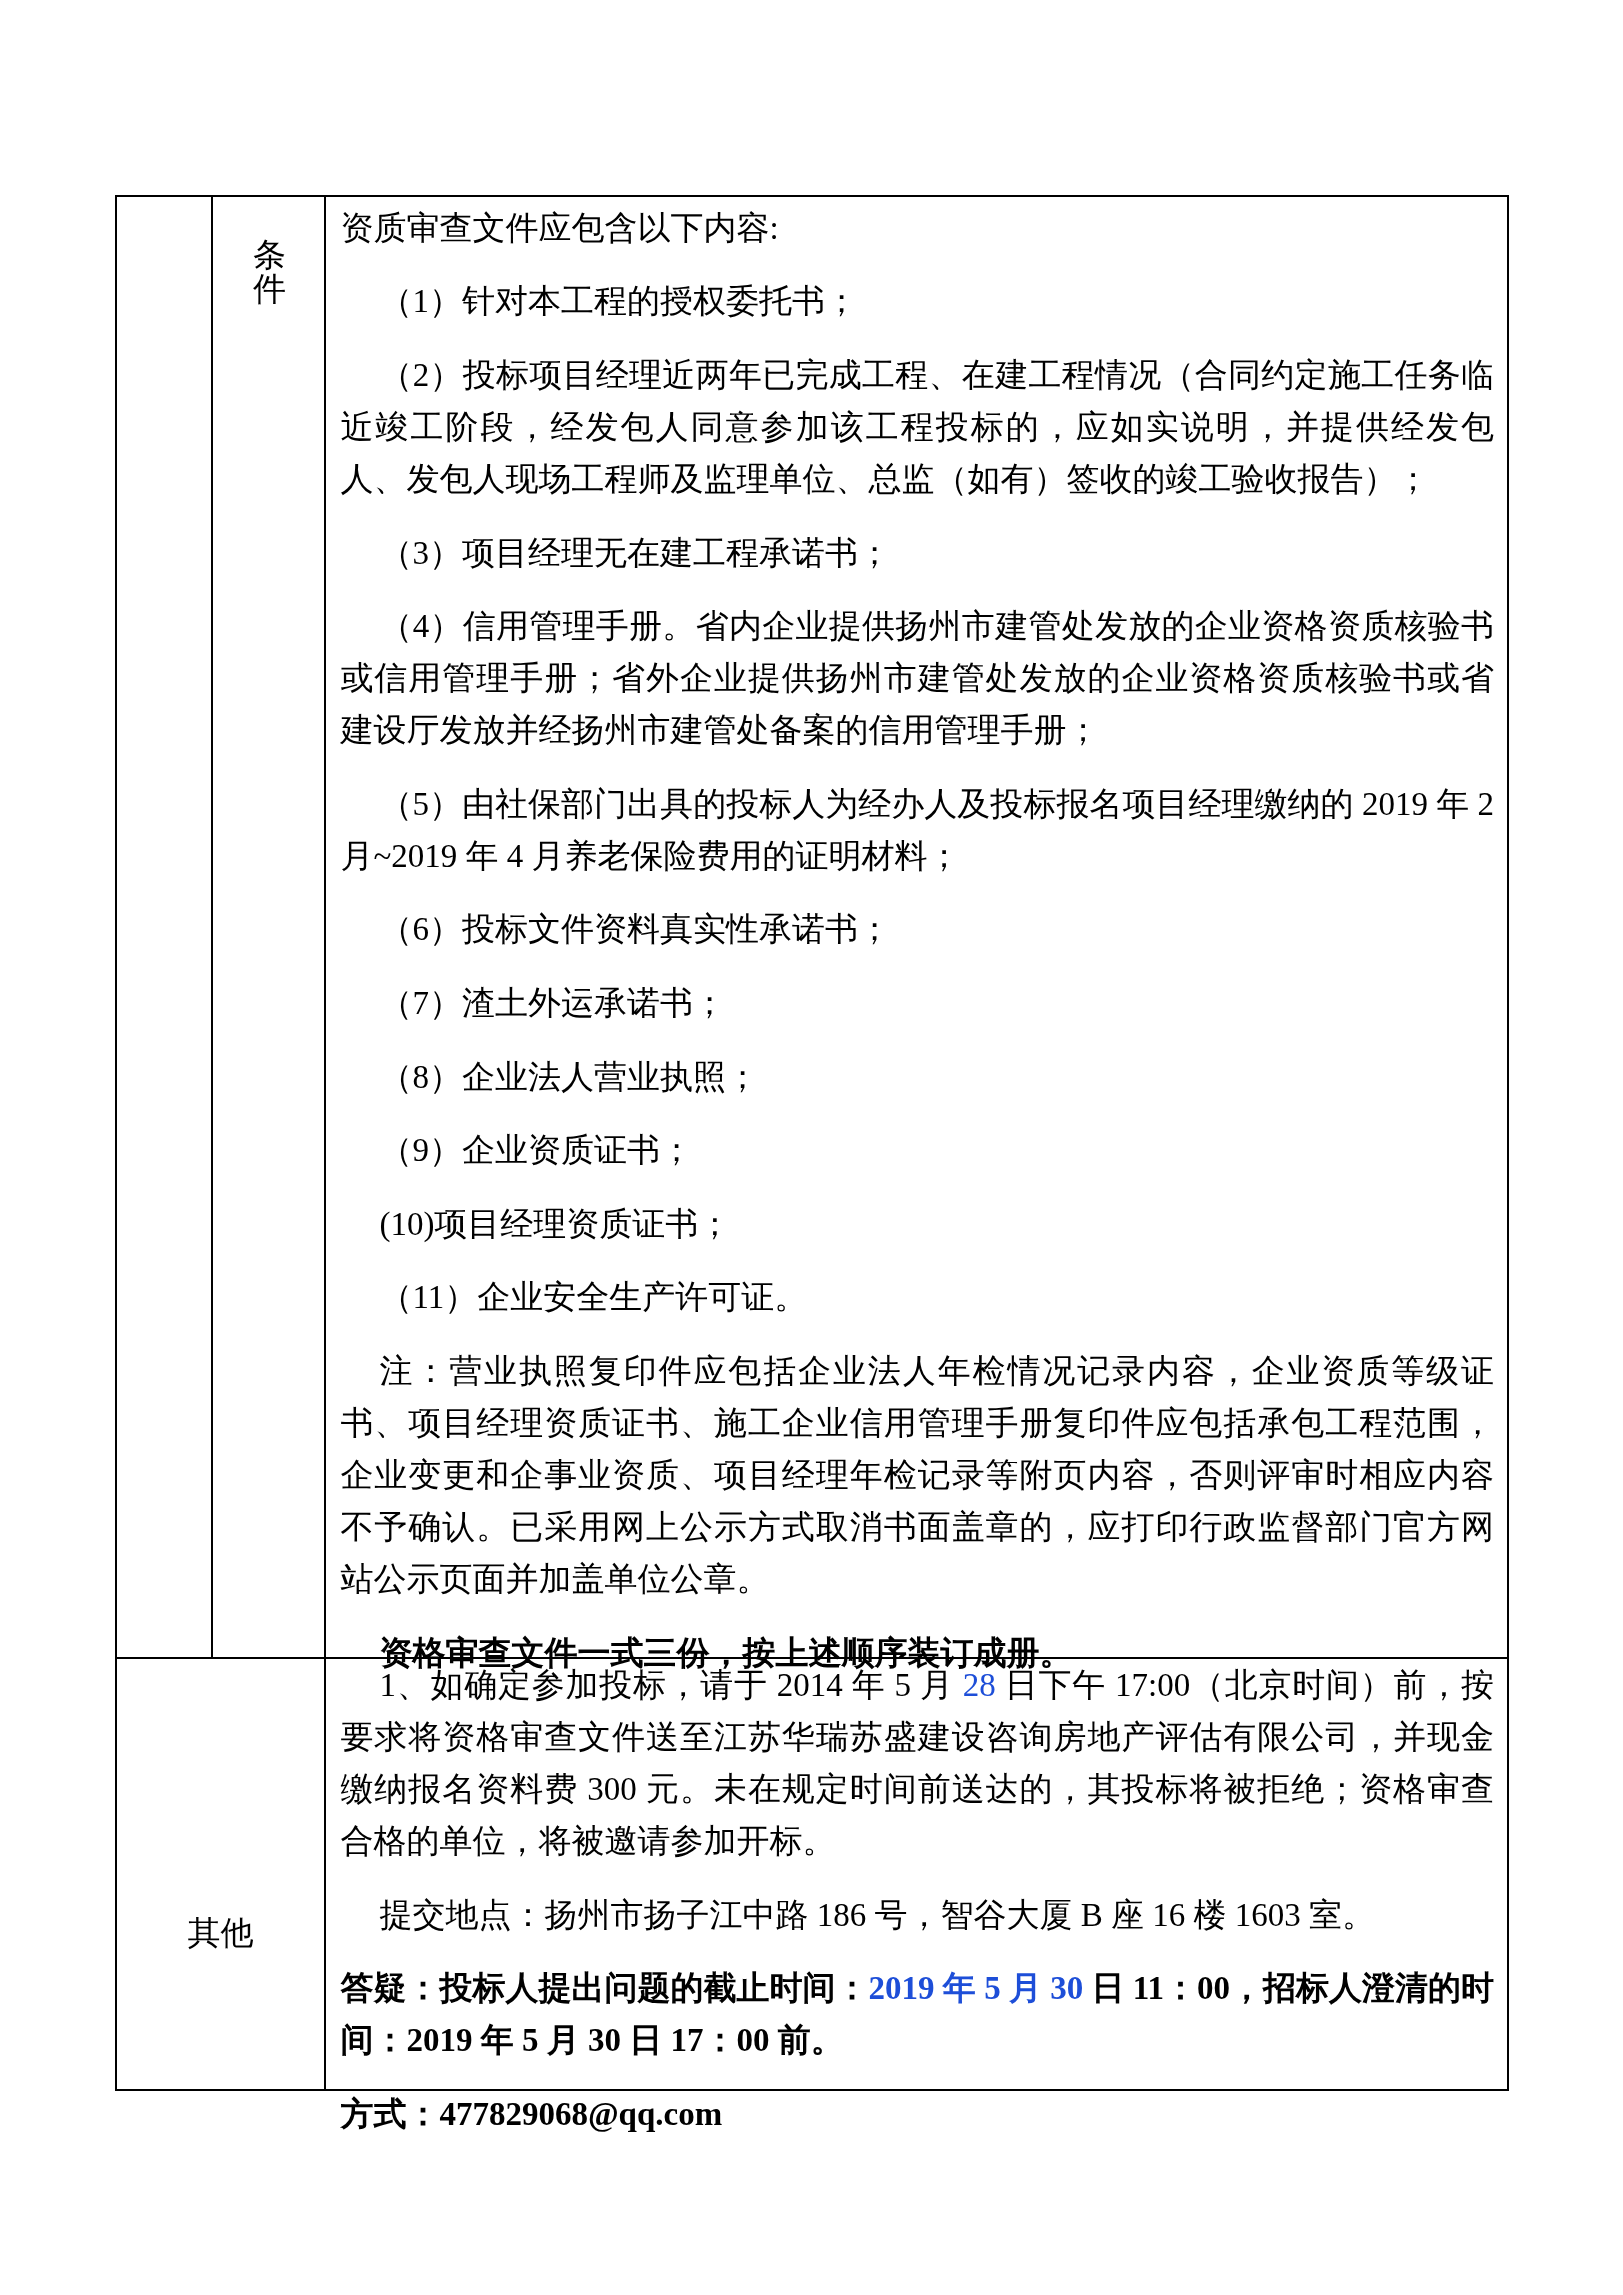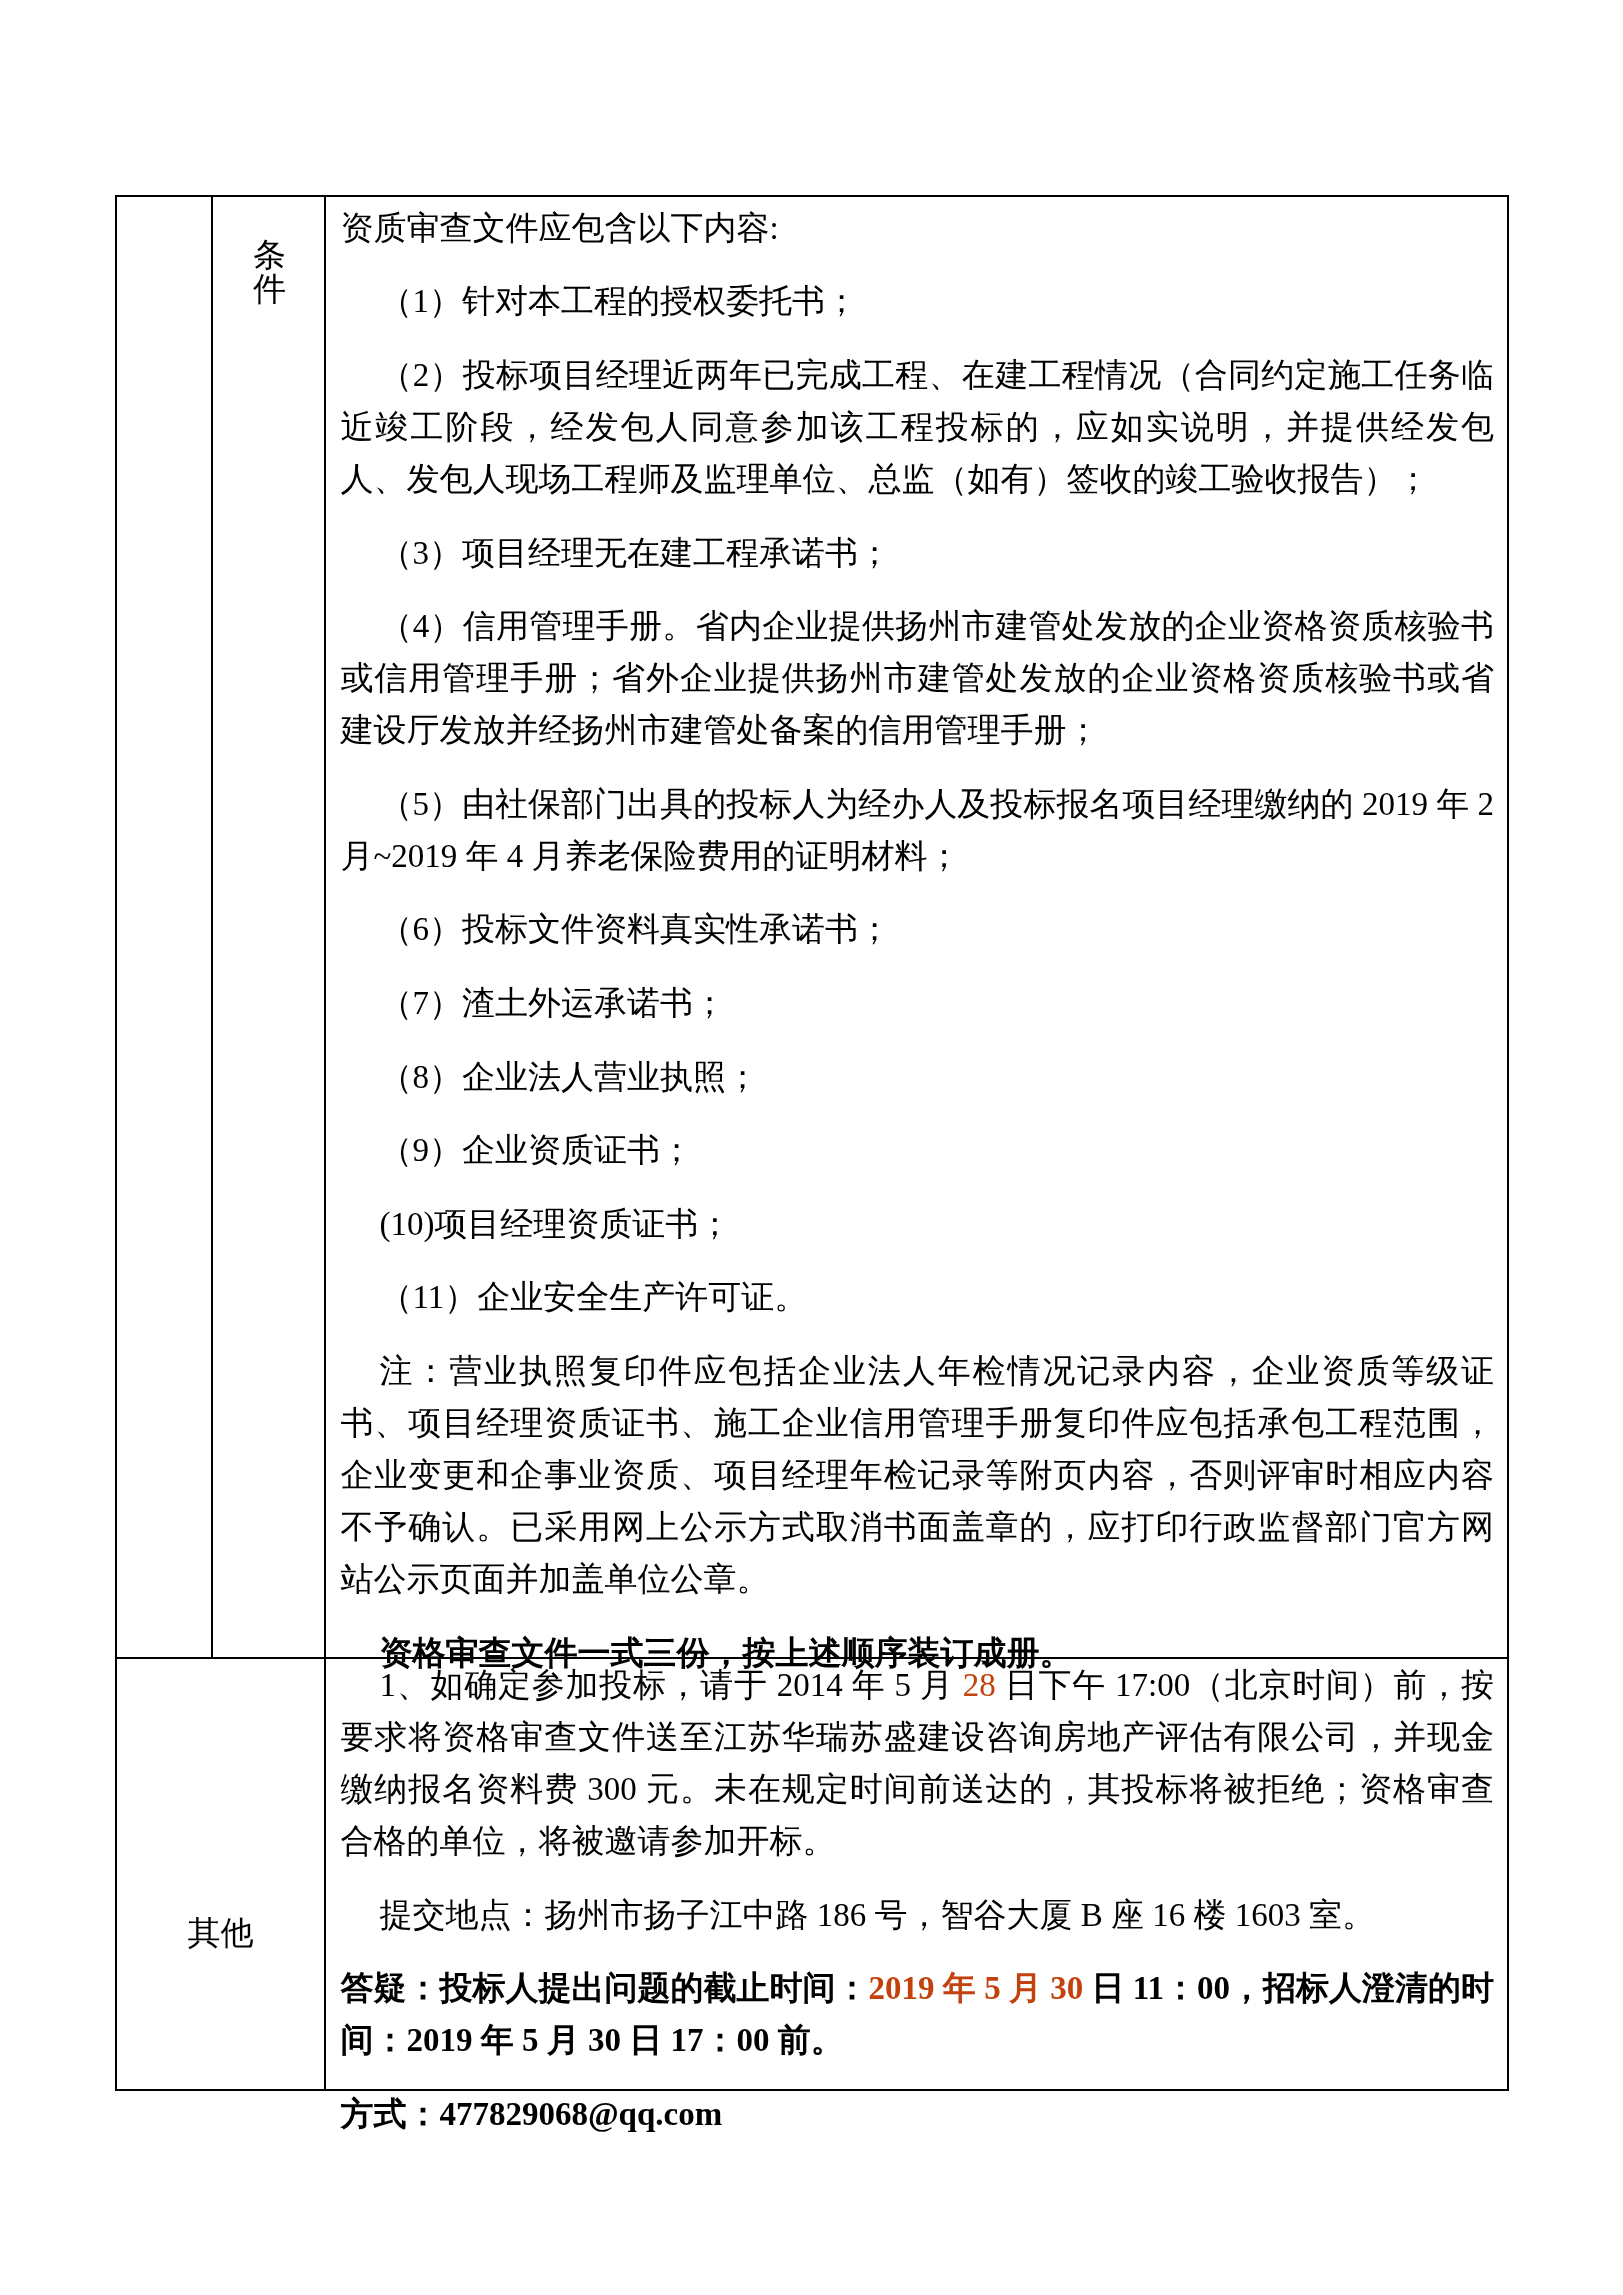--- a/index.html
+++ b/index.html
@@ -59,21 +59,21 @@
   }
   .content-row1{ top:1px; height:1513px; padding:3.9px 13px 0 14.4px; }
   .content-row2{ top:1462px; height:429px; padding:0 13px 0 14.4px; }
   .para{
     margin:0;
     text-align:justify;
   }
   .para + .para{ margin-top:21.6px; }
   .ind{ text-indent:39px; }
   .bold{ font-weight:bold; }
-  .red{ color:#c2410c; }
+  .red{ color:#1d4ed8; }
 </style>
 </head>
 <body>
 
 <div class="page">
   <div class="doc-table">
 
     <div class="vline-col1"></div>
     <div class="vline-content"></div>
     <div class="hline-row"></div>

